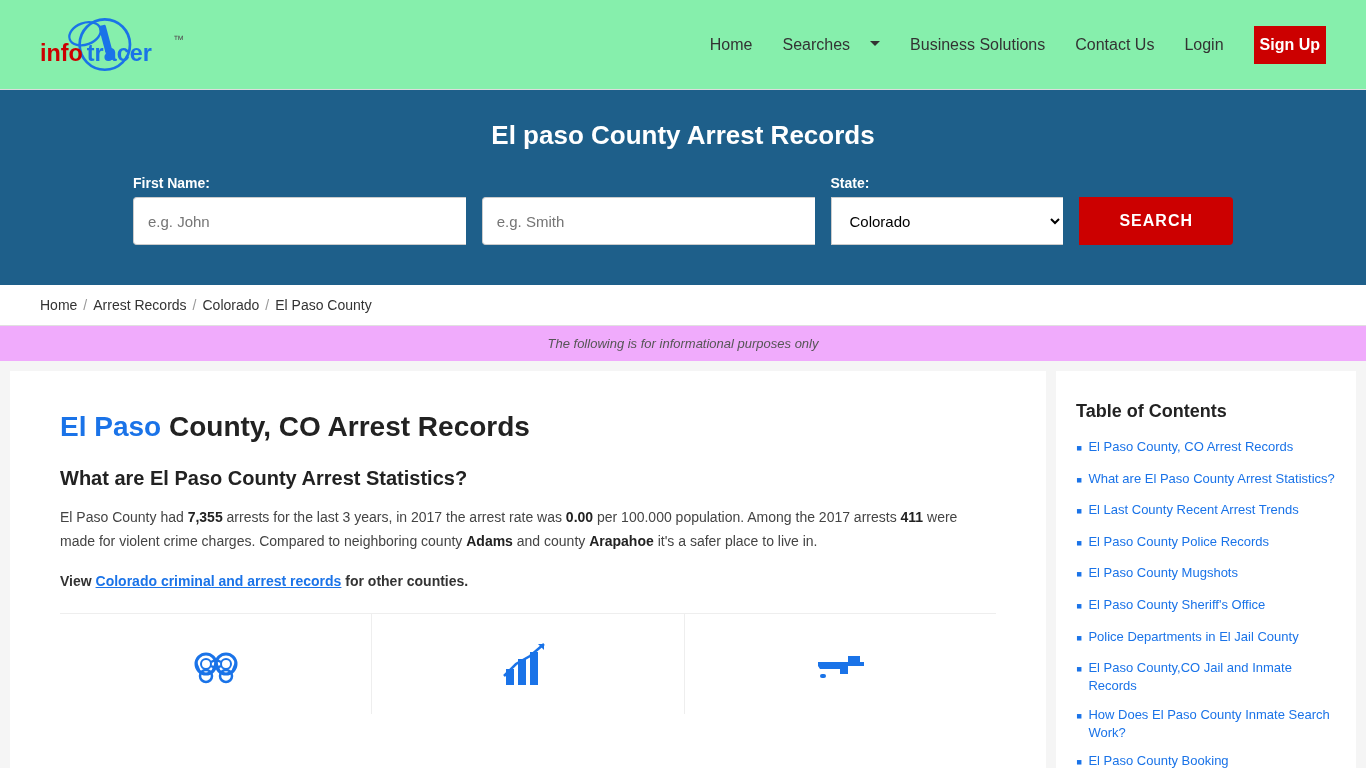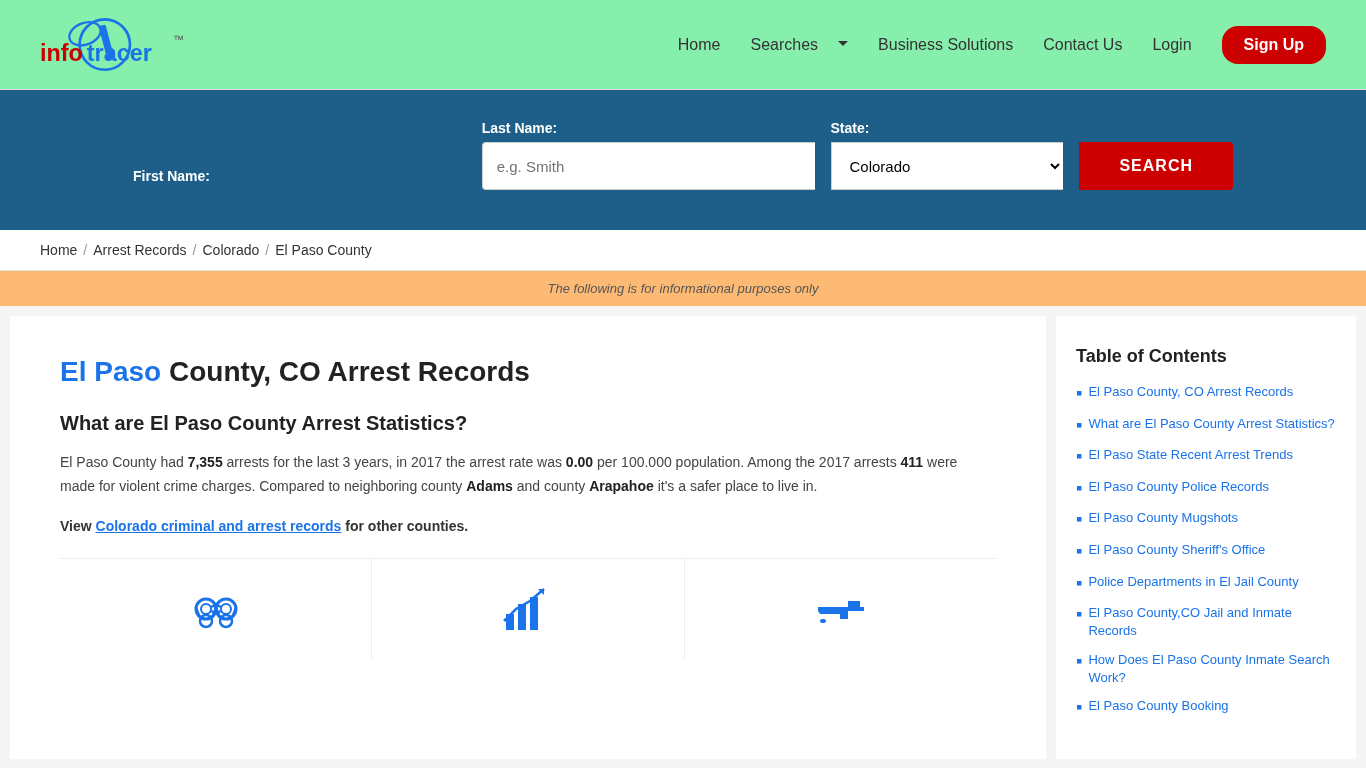--- a/index.html
+++ b/index.html
@@ -40,24 +40,24 @@
       background: none;
       border: none;
       font-size: 16px;
       cursor: pointer;
       color: #333;
     }
     .nav-btn-signup {
       background: #cc0000;
       color: #fff;
       border: none;
-      padding: 10px 22px;
+      padding: 10px 6px;
       font-size: 16px;
       font-weight: bold;
-      border-radius: 16px;
+      border-radius: 0;
       cursor: pointer;
     }
 
     
     .hero {
       background: #1e5f8a;
       padding: 30px 40px 40px;
     }
     .hero-title {
       text-align: center;
@@ -131,21 +131,21 @@
       text-decoration: none;
     }
     .breadcrumb-sep { color: #999; }
 
     
     .info-bar {
       text-align: center;
       padding: 10px;
       font-size: 13px;
       color: #555;
-      background: #fdba74;
+      background: #f0abfc;
     }
 
     
     .main-content {
       display: flex;
       gap: 0;
       max-width: 1366px;
       margin: 0 auto;
       padding: 0 0 40px;
     }
@@ -271,26 +271,27 @@
       <span class="chevron-down"></span>
     </a>
     <a class="nav-item" href="#">Business Solutions</a>
     <a class="nav-item" href="#">Contact Us</a>
     <button class="nav-btn-login">Login</button>
     <button class="nav-btn-signup">Sign Up</button>
   </nav>
 </header>
 
 <section class="hero">
+  <h1 class="hero-title">El paso County Arrest Records</h1>
   <div class="search-form">
     <div class="form-group">
       <label class="form-label">First Name:</label>
+      <input class="form-input" type="text" placeholder="e.g. John" style="">
     </div>
     <div class="form-group">
-      <label class="form-label">Last Name:</label>
       <input class="form-input" type="text" placeholder="e.g. Smith" style="">
     </div>
     <div class="form-group" style="flex:0.7">
       <label class="form-label">State:</label>
       <select class="form-select">
         <option>Colorado</option>
         <option>Alabama</option>
         <option>Alaska</option>
         <option>Arizona</option>
         <option>California</option>
@@ -374,21 +375,21 @@
     <li>
           <span class="toc-bullet">▪</span>
           <a href="#">El Paso County, CO Arrest Records</a>
         </li>
         <li>
           <span class="toc-bullet">▪</span>
           <a href="#">What are El Paso County Arrest Statistics?</a>
         </li>
         <li>
           <span class="toc-bullet">▪</span>
-          <a href="#">El Paso State Recent Arrest Trends</a>
+          <a href="#">El Last County Recent Arrest Trends</a>
         </li>
         <li>
           <span class="toc-bullet">▪</span>
           <a href="#">El Paso County Police Records</a>
         </li>
         <li>
           <span class="toc-bullet">▪</span>
           <a href="#">El Paso County Mugshots</a>
         </li>
         <li>

